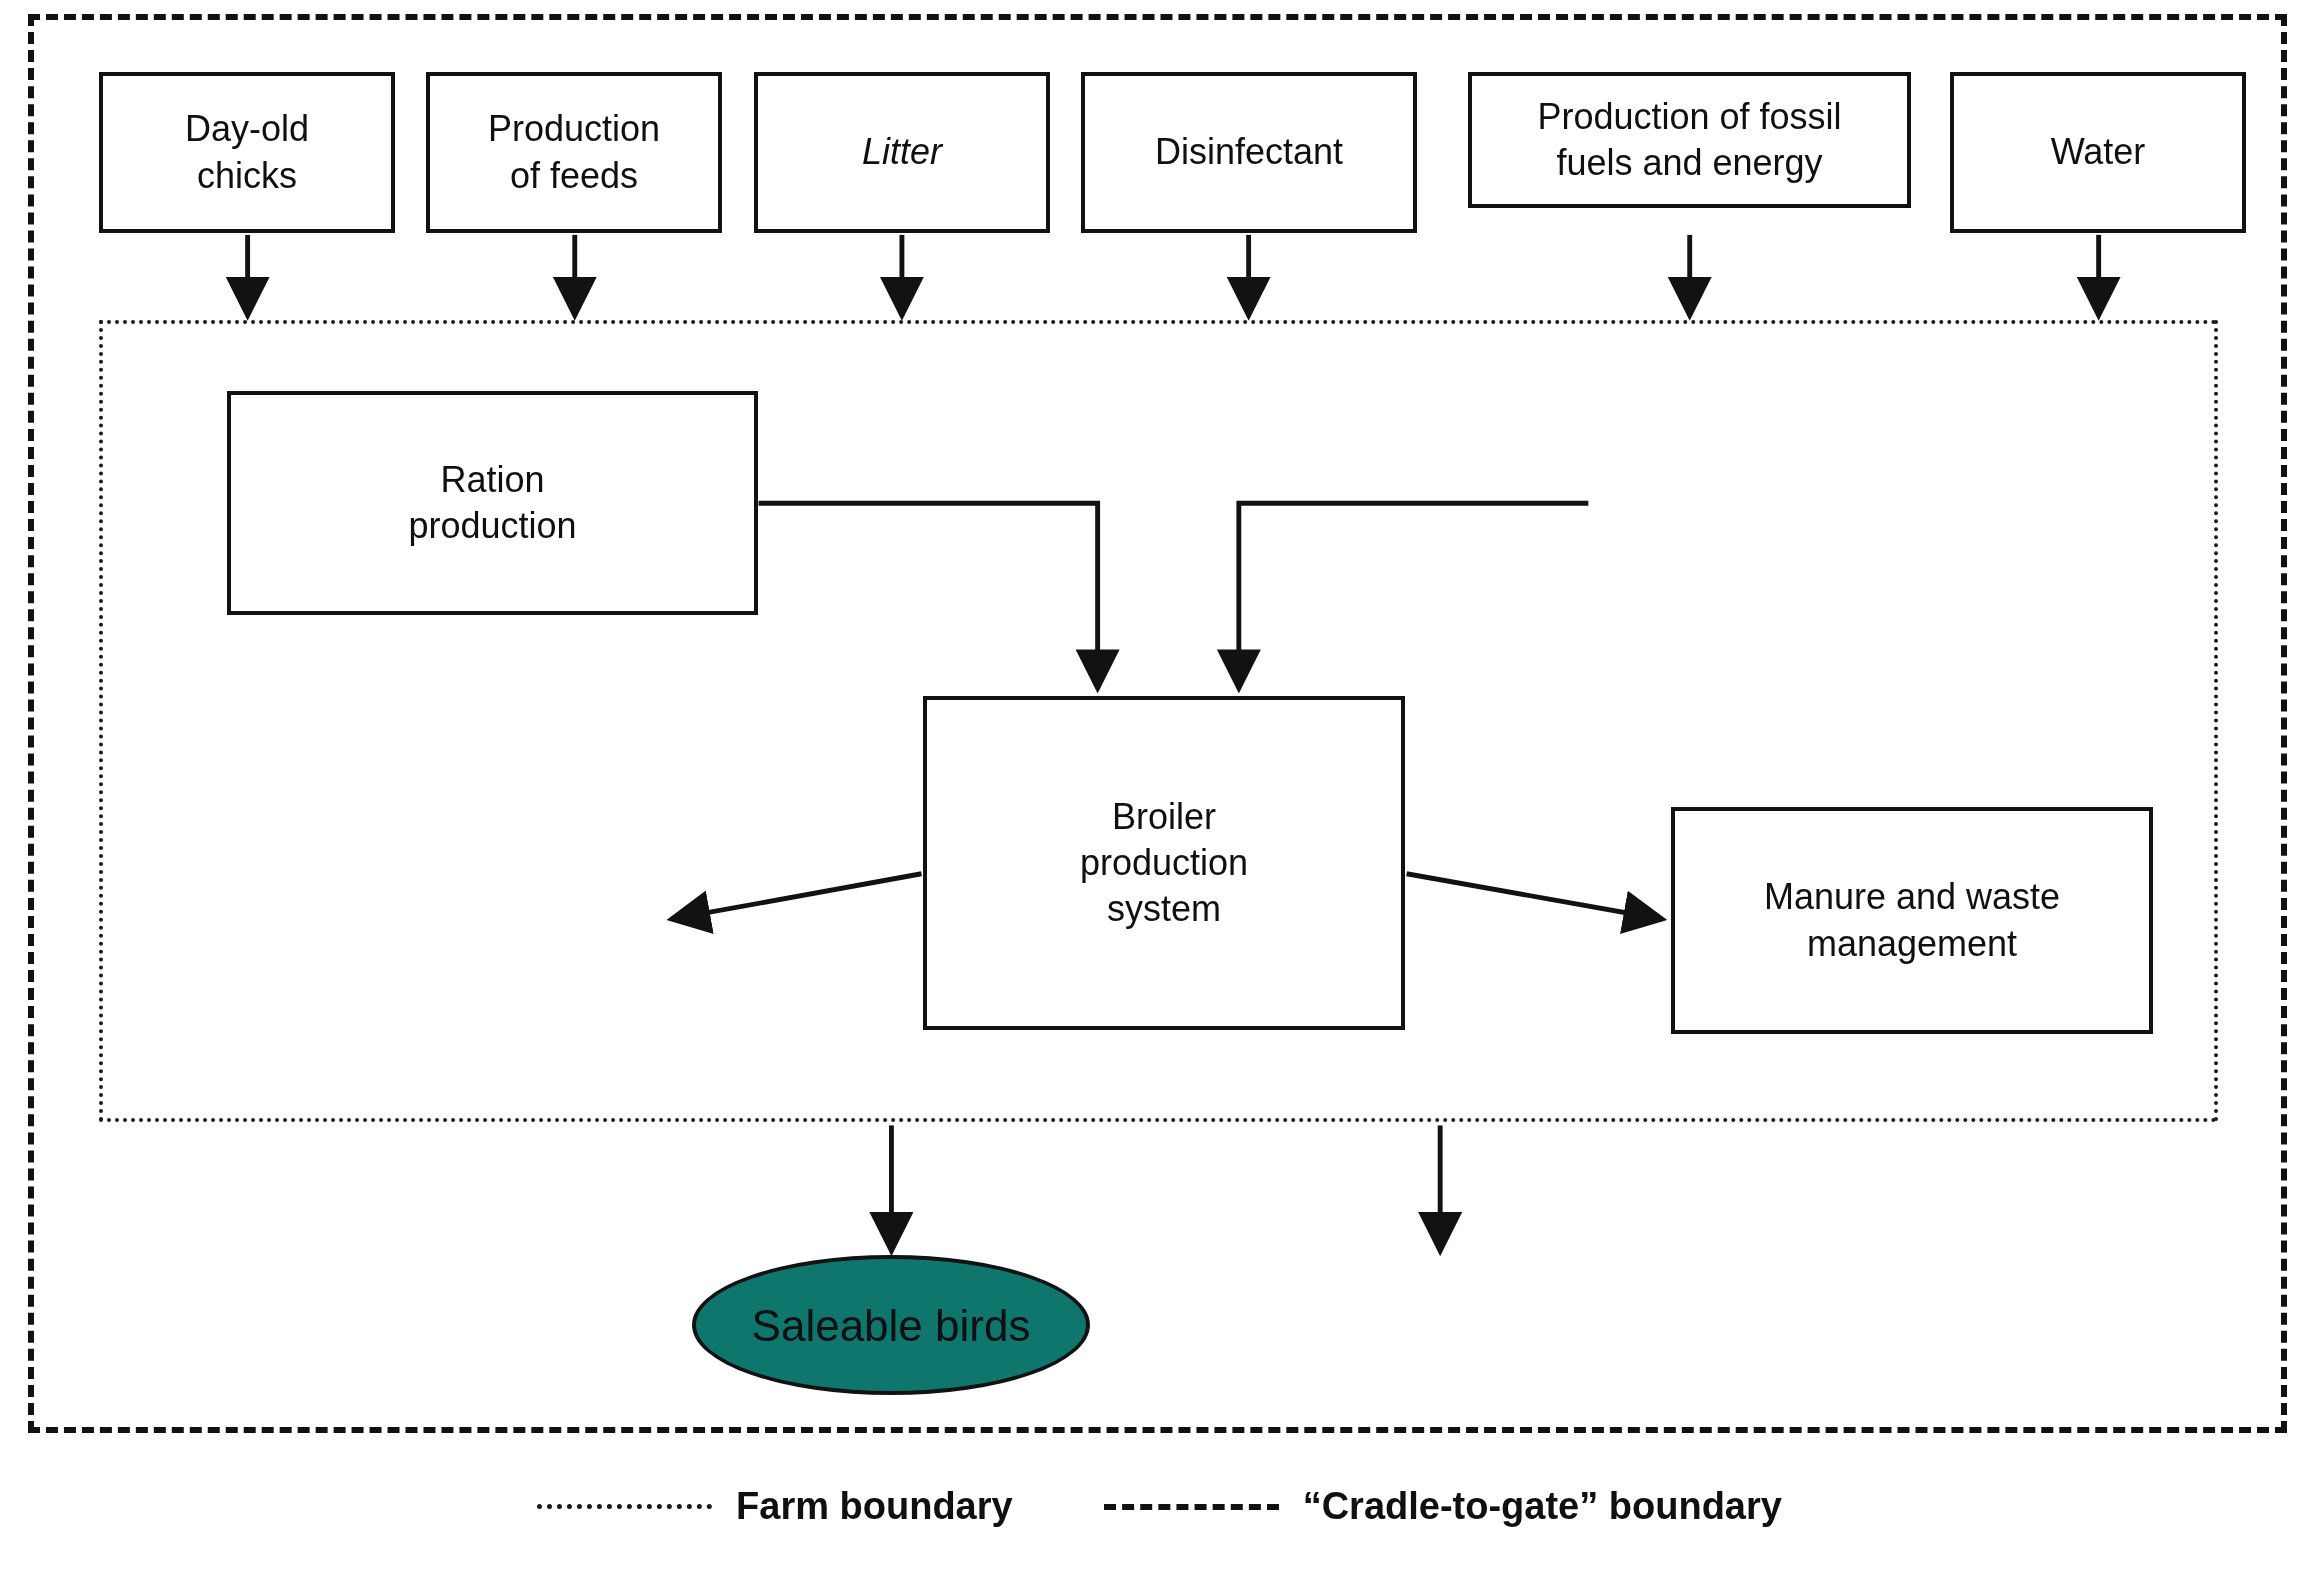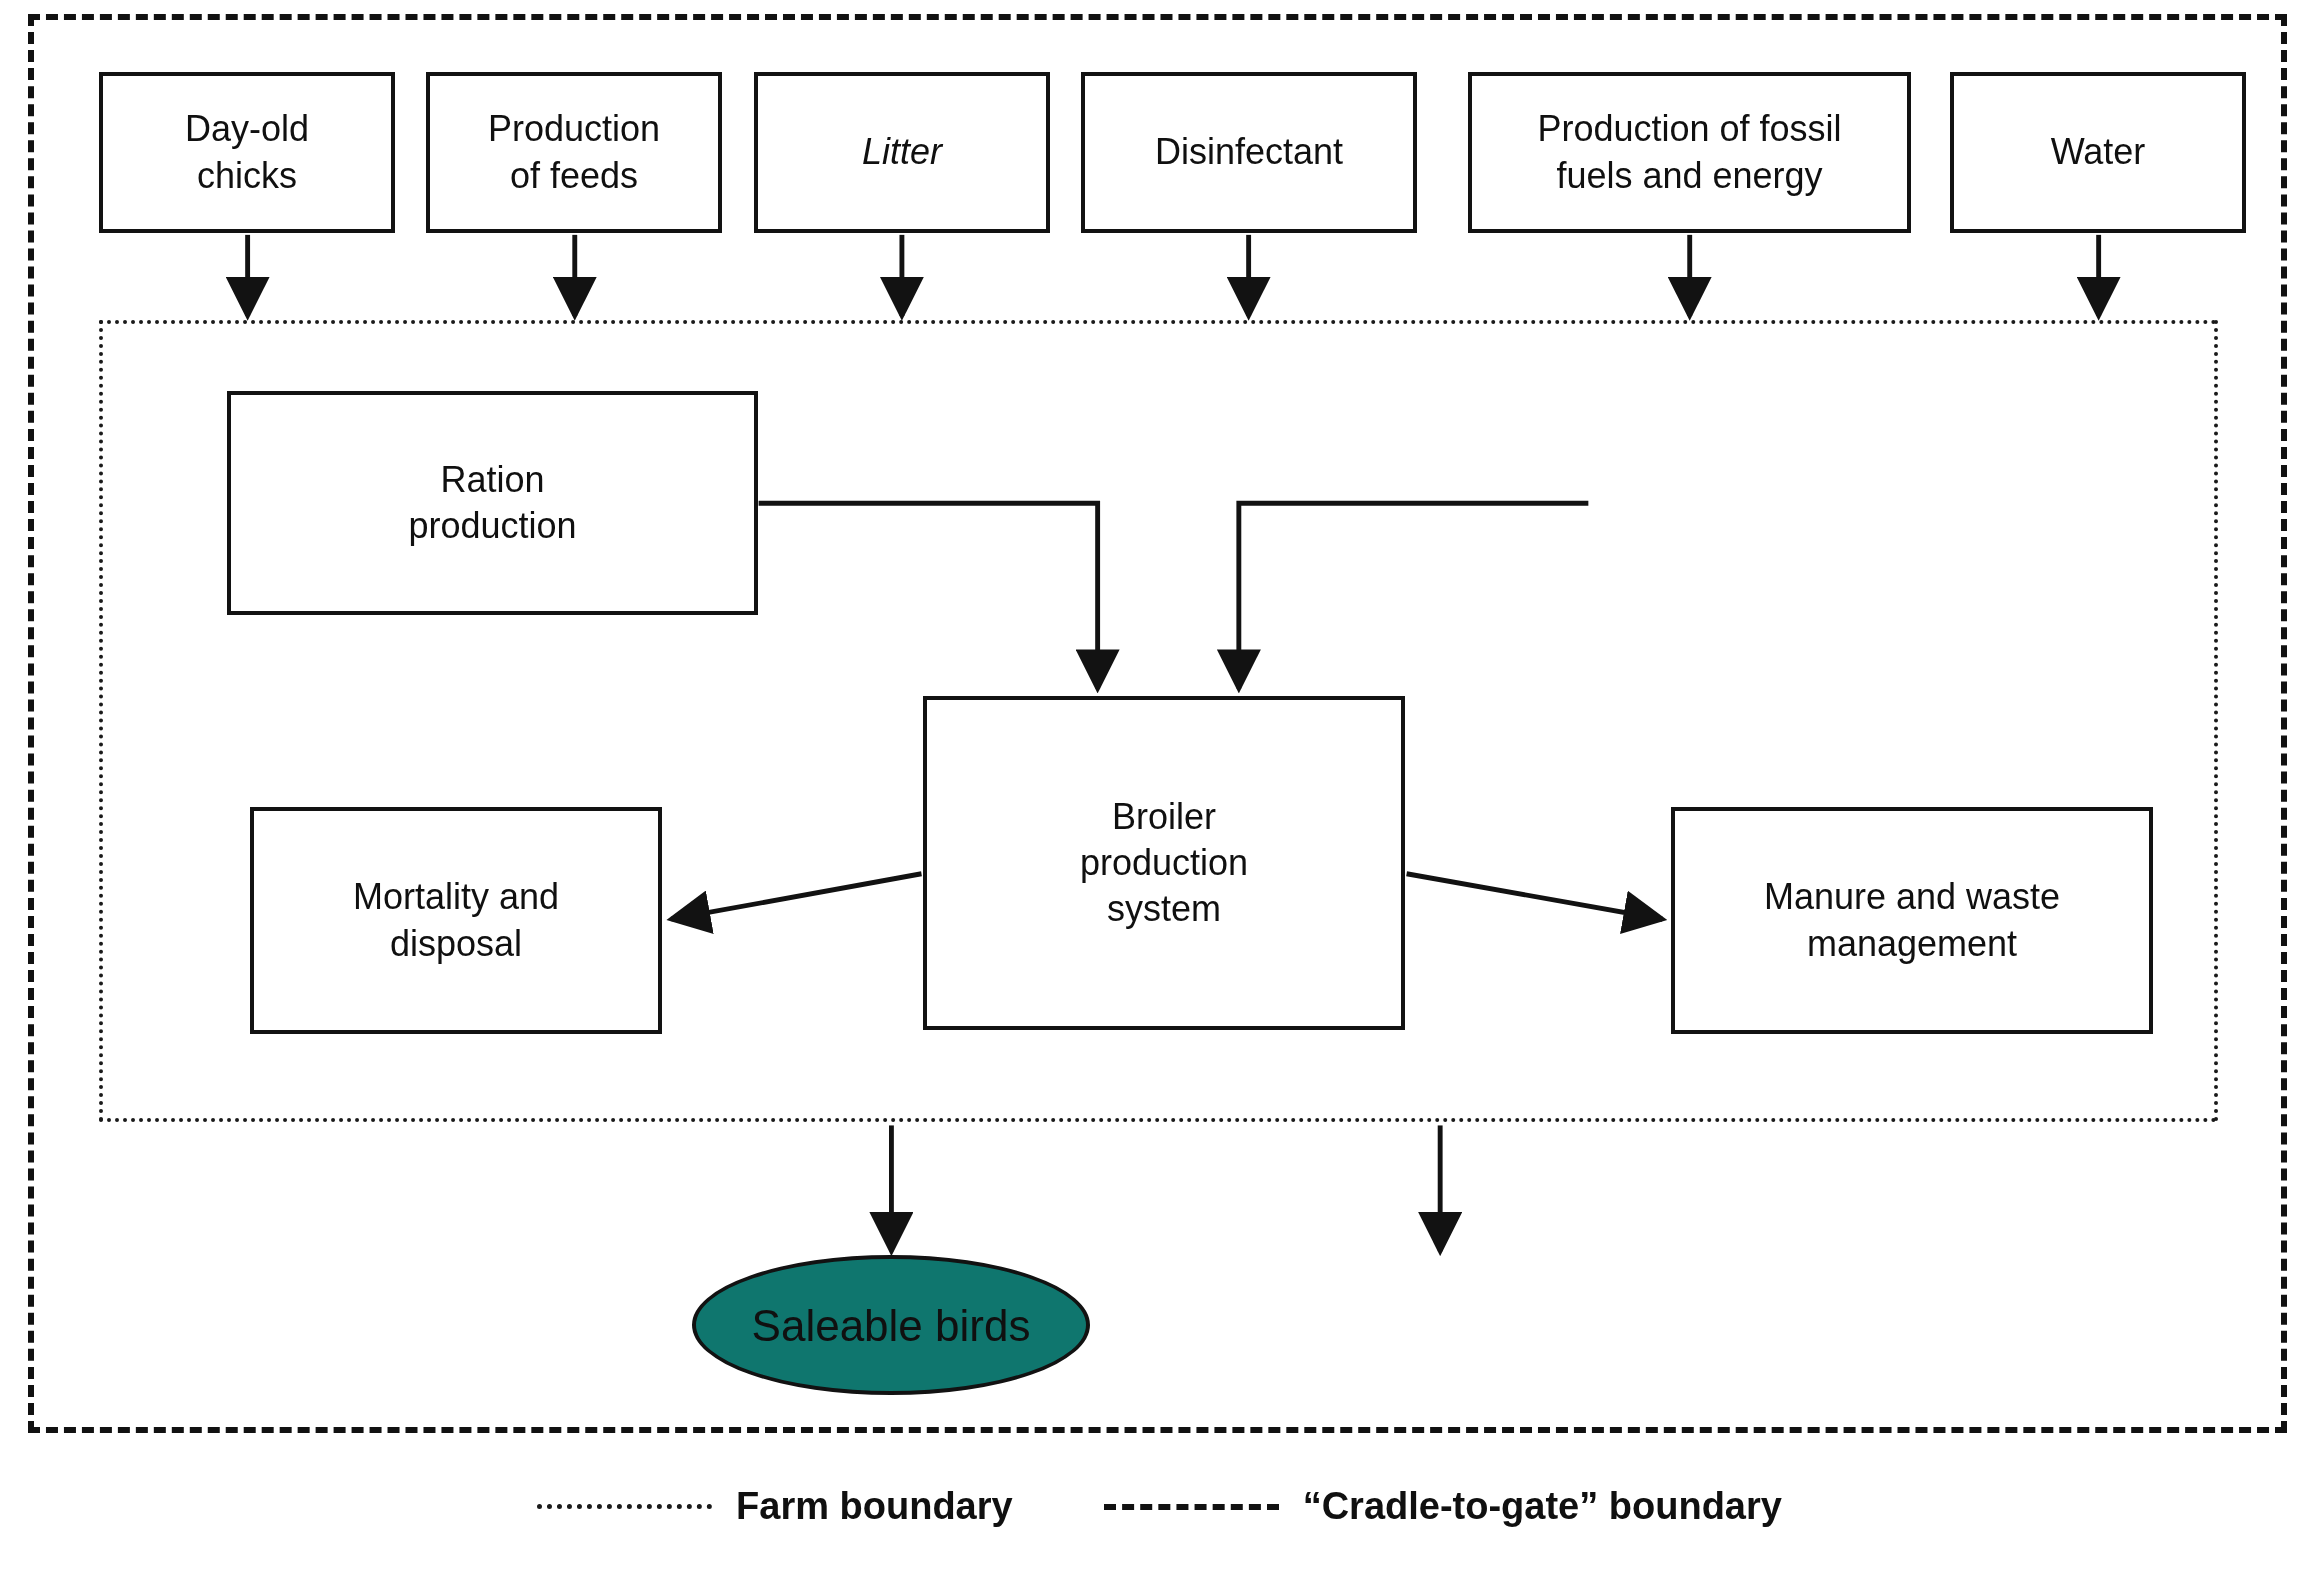--- a/index.html
+++ b/index.html
@@ -126,35 +126,33 @@
   <div class="node" style="left:99px; top:72px; width:296px; height:161px;">Day-old
 chicks</div>
 
   <div class="node" style="left:426px; top:72px; width:296px; height:161px;">Production
 of feeds</div>
 
   <div class="node" style="left:754px; top:72px; width:296px; height:161px;font-style:italic;">Litter</div>
 
   <div class="node" style="left:1081px; top:72px; width:336px; height:161px;">Disinfectant</div>
 
-  <div class="node" style="left:1468px; top:72px; width:443px; height:161px;">Production of fossil
+  <div class="node" style="left:1468px; top:72px; width:443px; height:136px;">Production of fossil
 fuels and energy</div>
 
   <div class="node" style="left:1950px; top:72px; width:296px; height:161px;">Water</div>
 
   <div class="node" style="left:227px; top:391px; width:531px; height:224px;">Ration
 production</div>
 
 
   <div class="node" style="left:923px; top:696px; width:482px; height:334px;">Broiler
 production
 system</div>
 
-  <div class="node" style="left:250px; top:807px; width:412px; height:227px;">Mortality and
-disposal</div>
 
   <div class="node" style="left:1671px; top:807px; width:482px; height:227px;">Manure and waste
 management</div>
 
   <div class="ellipse" style="left:692px; top:1255px; width:398px; height:140px;">Saleable birds</div>
 
 
   <svg id="connectors" viewBox="0 0 3317 2256" xmlns="http://www.w3.org/2000/svg">
     <defs>
       <marker id="arrowhead" markerWidth="9" markerHeight="9" refX="8" refY="4.5" orient="auto" markerUnits="strokeWidth">

